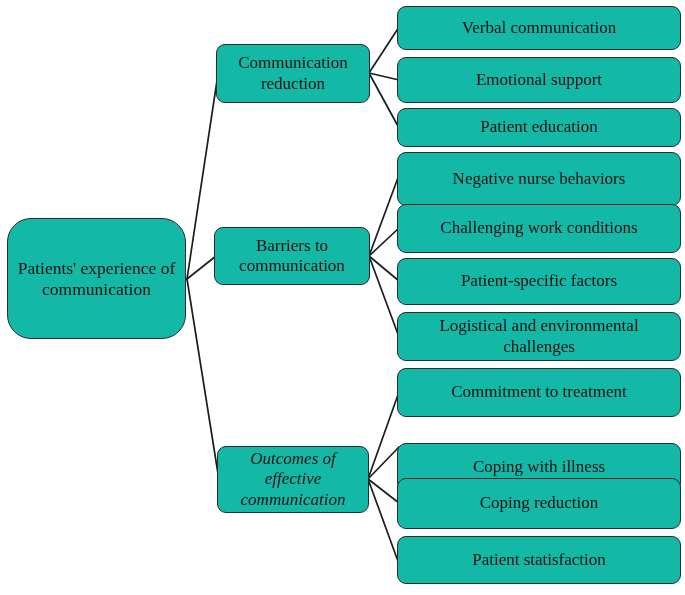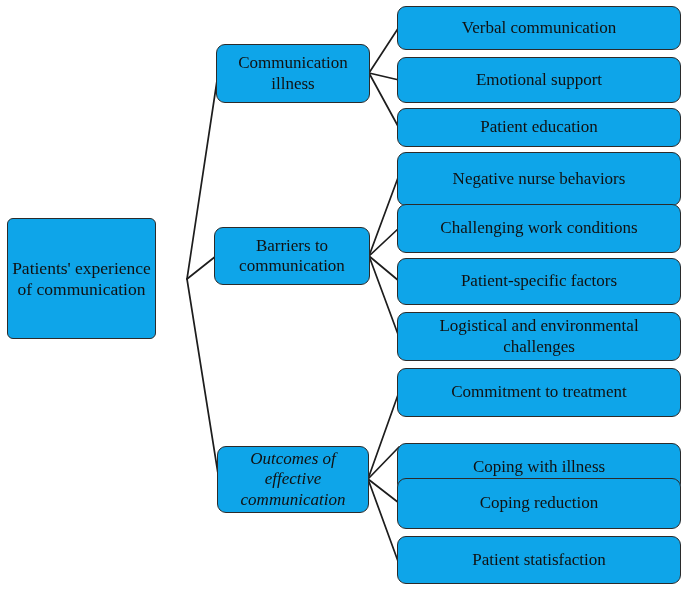--- a/index.html
+++ b/index.html
@@ -28,28 +28,28 @@
     stroke-width: 1.7;
     stroke-linecap: round;
   }
   .node {
     position: absolute;
     box-sizing: border-box;
     display: flex;
     align-items: center;
     justify-content: center;
     text-align: center;
-    background: #0ea5e9;
+    background: #14b8a6;
     border: 1.6px solid #2b2b2b;
     border-radius: 9px;
     font-size: 17px;
     line-height: 1.18;
     padding: 2px 4px;
   }
-  .root  { left: 7px;   top: 218px; width: 149px; height: 121px; border-radius: 6px; font-size: 17.5px; }
+  .root  { left: 7px;   top: 218px; width: 179px; height: 121px; border-radius: 24px; font-size: 17.5px; }
   .mid-1 { left: 216px; top: 44px;  width: 154px; height: 59px; }
   .mid-2 { left: 214px; top: 227px; width: 156px; height: 58px; }
   .mid-3 { left: 217px; top: 446px; width: 152px; height: 67px; font-style: italic; }
   .leaf  { left: 397px; width: 284px; }
   .l1  { top: 6px;   height: 44px; }
   .l2  { top: 57px;  height: 46px; }
   .l3  { top: 108px; height: 39px; }
   .l4  { top: 152px; height: 54px; }
   .l5  { top: 204px; height: 49px; }
   .l6  { top: 258px; height: 47px; }
@@ -80,21 +80,21 @@
     <line x1="369" y1="256" x2="399" y2="337"></line>
 
     <line x1="368" y1="479" x2="399" y2="392"></line>
     <line x1="368" y1="479" x2="399" y2="447"></line>
     <line x1="368" y1="479" x2="399" y2="503"></line>
     <line x1="368" y1="479" x2="399" y2="564"></line>
   </svg>
 
   <div class="node root">Patients' experience of communication</div>
 
-  <div class="node mid-1">Communication illness</div>
+  <div class="node mid-1">Communication reduction</div>
   <div class="node mid-2">Barriers to communication</div>
   <div class="node mid-3">Outcomes of effective communication</div>
 
   <div class="node leaf l1">Verbal communication</div>
   <div class="node leaf l3">Patient education</div>
   <div class="node leaf l2">Emotional support</div>
 
   <div class="node leaf l4">Negative nurse behaviors</div>
   <div class="node leaf l5">Challenging work conditions</div>
   <div class="node leaf l6">Patient-specific factors</div>

